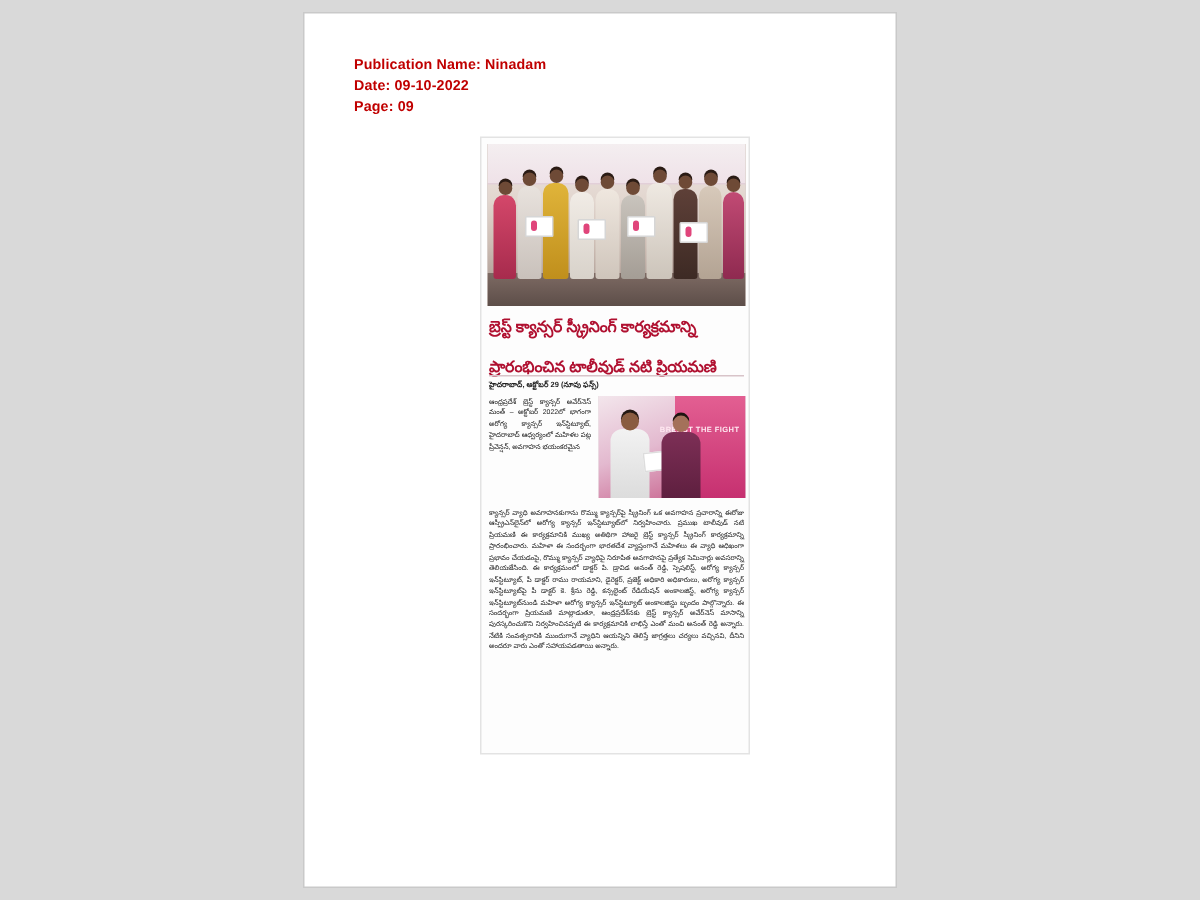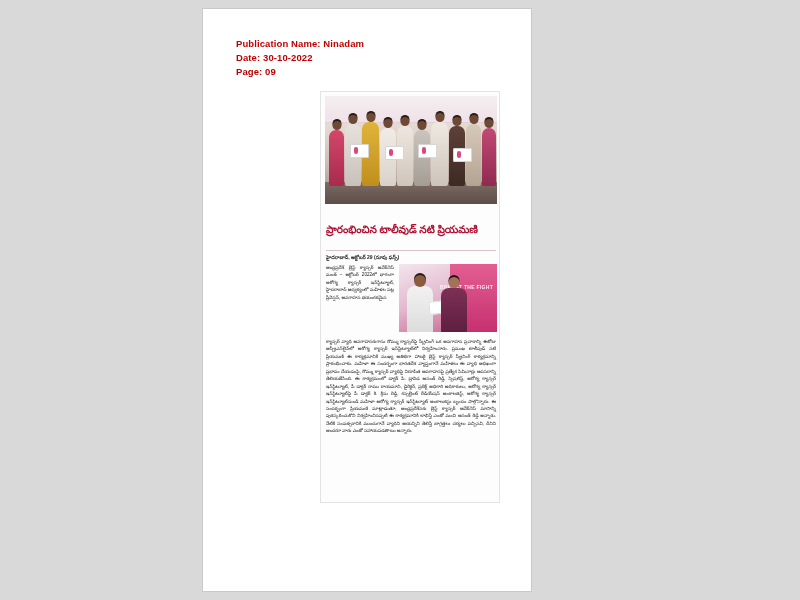--- a/index.html
+++ b/index.html
@@ -8,21 +8,21 @@
     background: #d9d9d9;
     width: 800px;
     height: 600px;
     overflow: hidden;
     font-family: "Liberation Sans", sans-serif;
   }
   .page {
     position: absolute;
     left: 202px;
     top: 8px;
-    width: 330px;
+    width: 396px;
     height: 584px;
     background: #ffffff;
     border: 1px solid #c9c9c9;
     box-sizing: border-box;
   }
   .meta {
     position: absolute;
     left: 33px;
     top: 28px;
     font-size: 9.5px;
@@ -217,21 +217,21 @@
     word-break: break-word;
   }
 </style>
 </head>
 <body>
 
 <div class="page">
 
   <div class="meta">
     <div>Publication Name: Ninadam</div>
-    <div>Date: 30-10-2022</div>
+    <div>Date: 09-10-2022</div>
     <div>Page: 09</div>
   </div>
 
   <div class="clip">
 
     <div class="photo-top">
       <div class="bg"></div>
       <div class="banner"></div>
       <div class="stage"></div>
 
@@ -266,20 +266,21 @@
           <span class="head"></span>
         </div>
 
       <div class="placard" style="left:25px;top:48px;"></div>
       <div class="placard" style="left:60px;top:50px;"></div>
       <div class="placard" style="left:93px;top:48px;"></div>
       <div class="placard" style="left:128px;top:52px;"></div>
     </div>
 
     <div class="headline">
+      <div class="l1">బ్రెస్ట్ క్యాన్సర్ స్క్రీనింగ్ కార్యక్రమాన్ని</div>
       <div class="l2">ప్రారంభించిన టాలీవుడ్ నటి ప్రియమణి</div>
     </div>
     <div class="rule"></div>
 
     <div class="dateline">హైదరాబాద్, అక్టోబర్ 29 (నూవు ఫన్స్)</div>
 
     <div class="photo-mid">
       <div class="bg"></div>
       <div class="pinkpanel"></div>
       <div class="txt">BREAST

